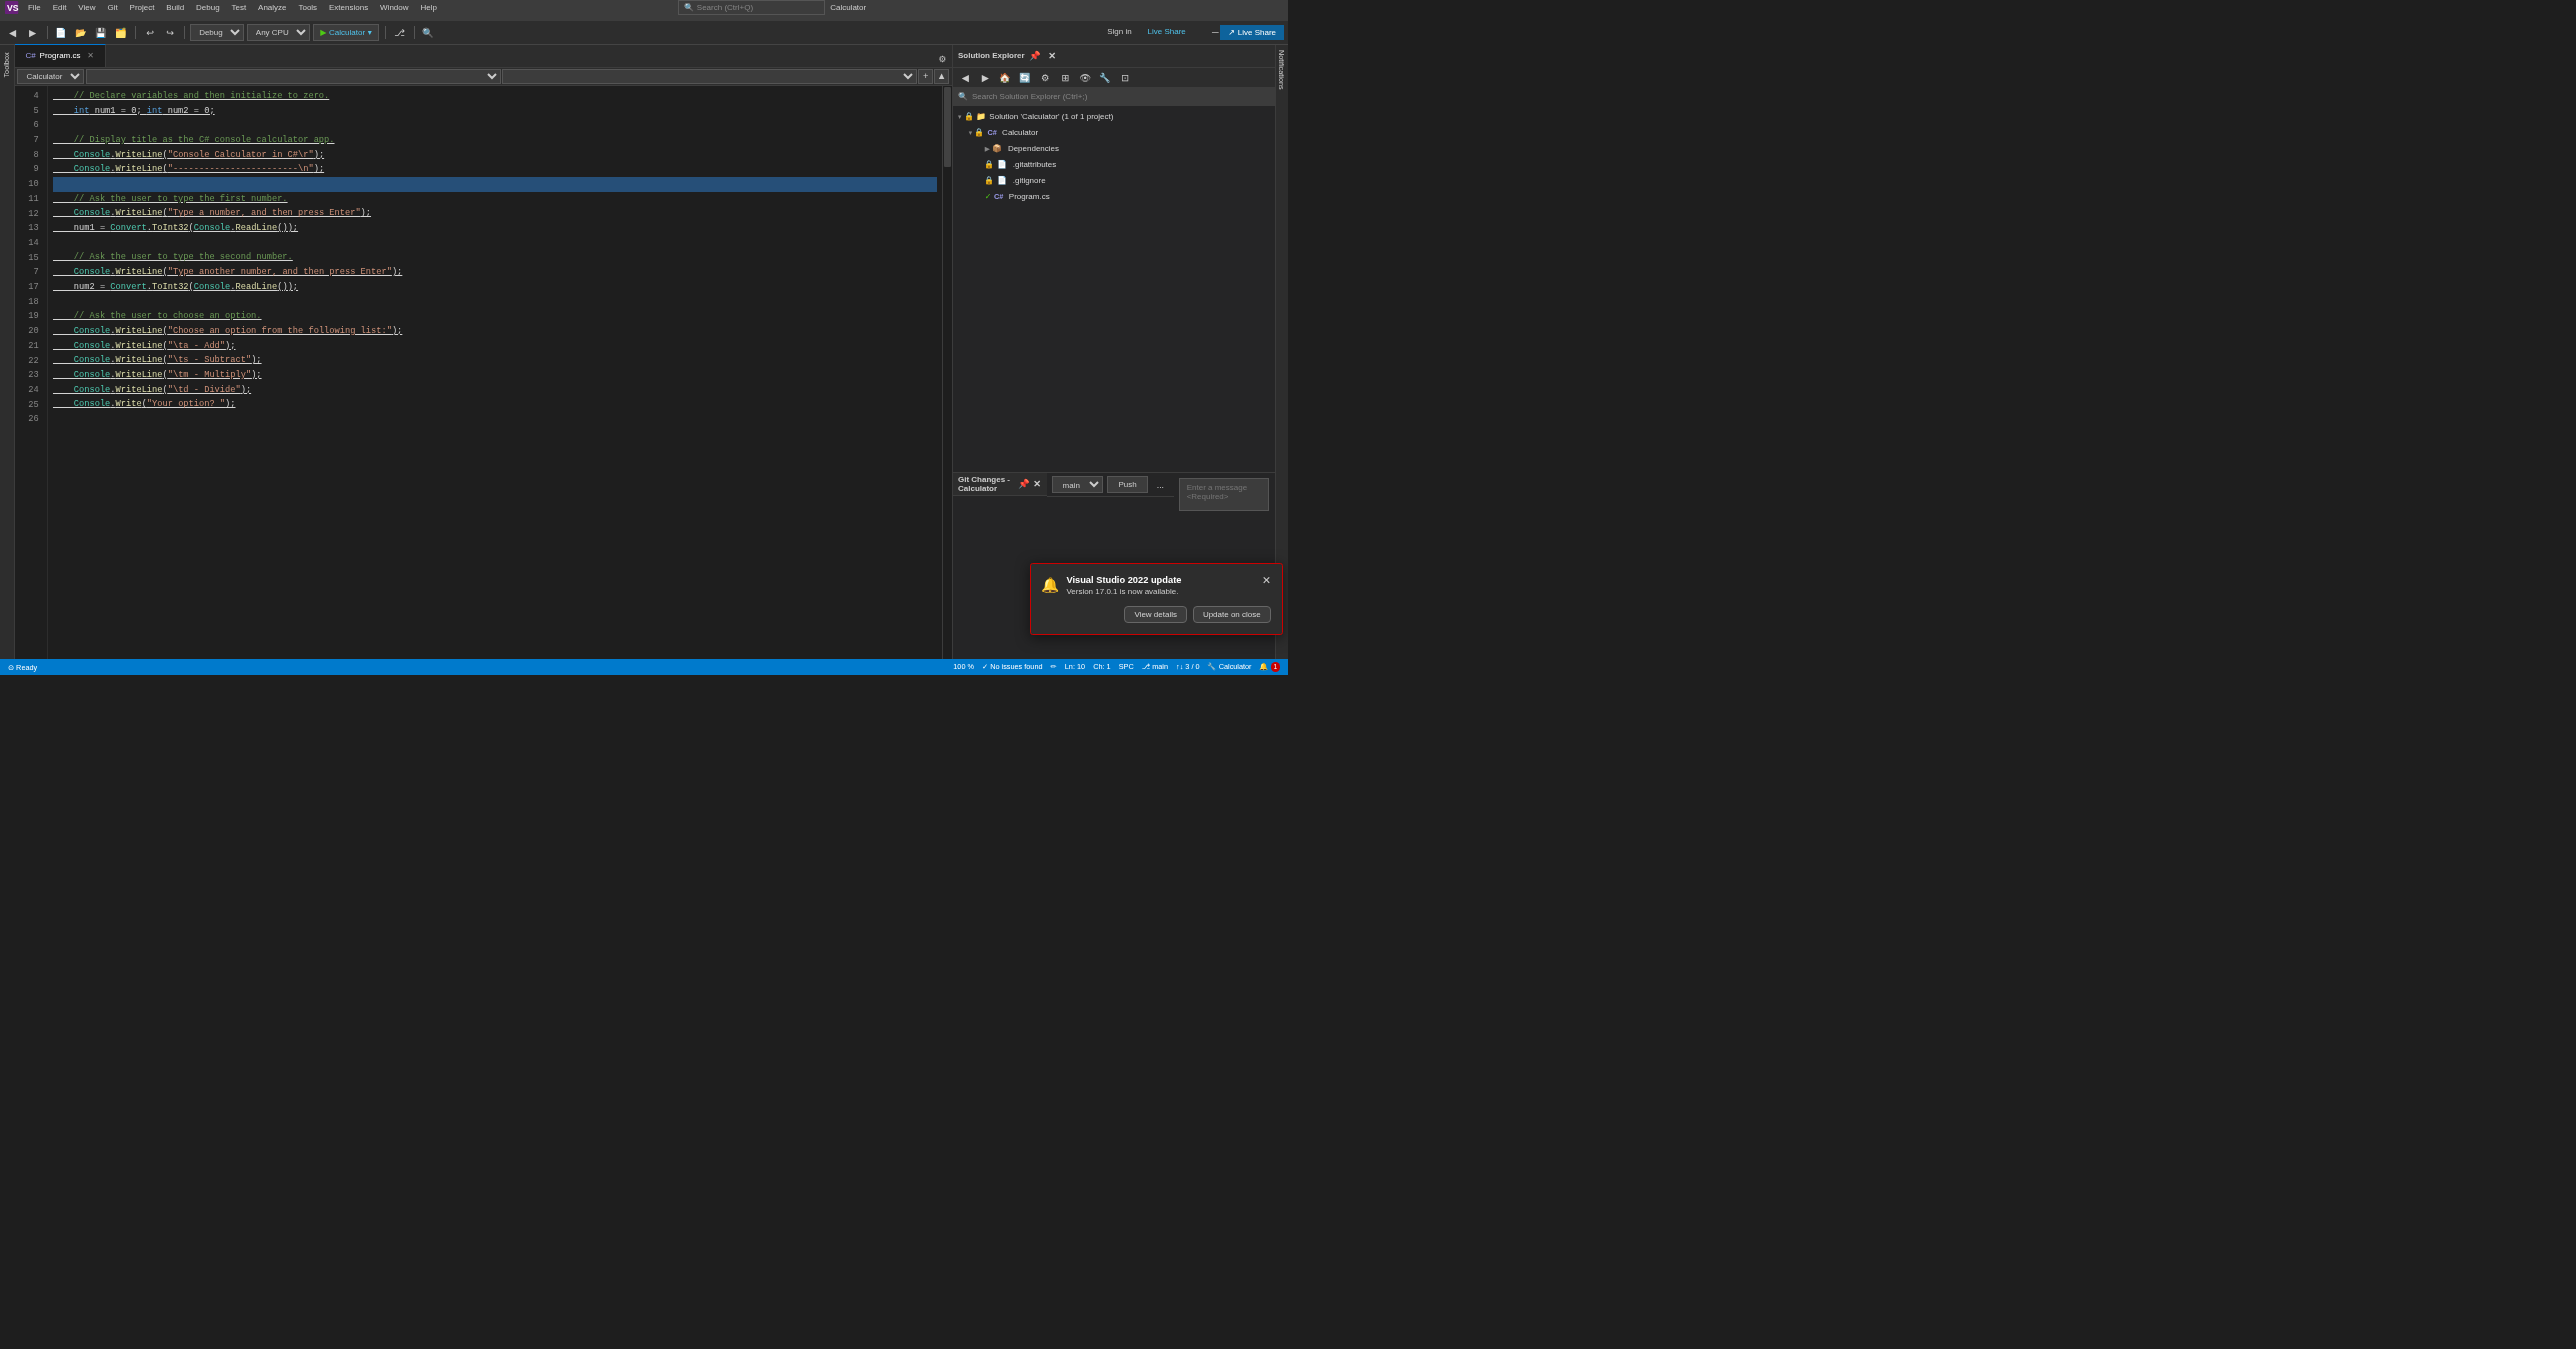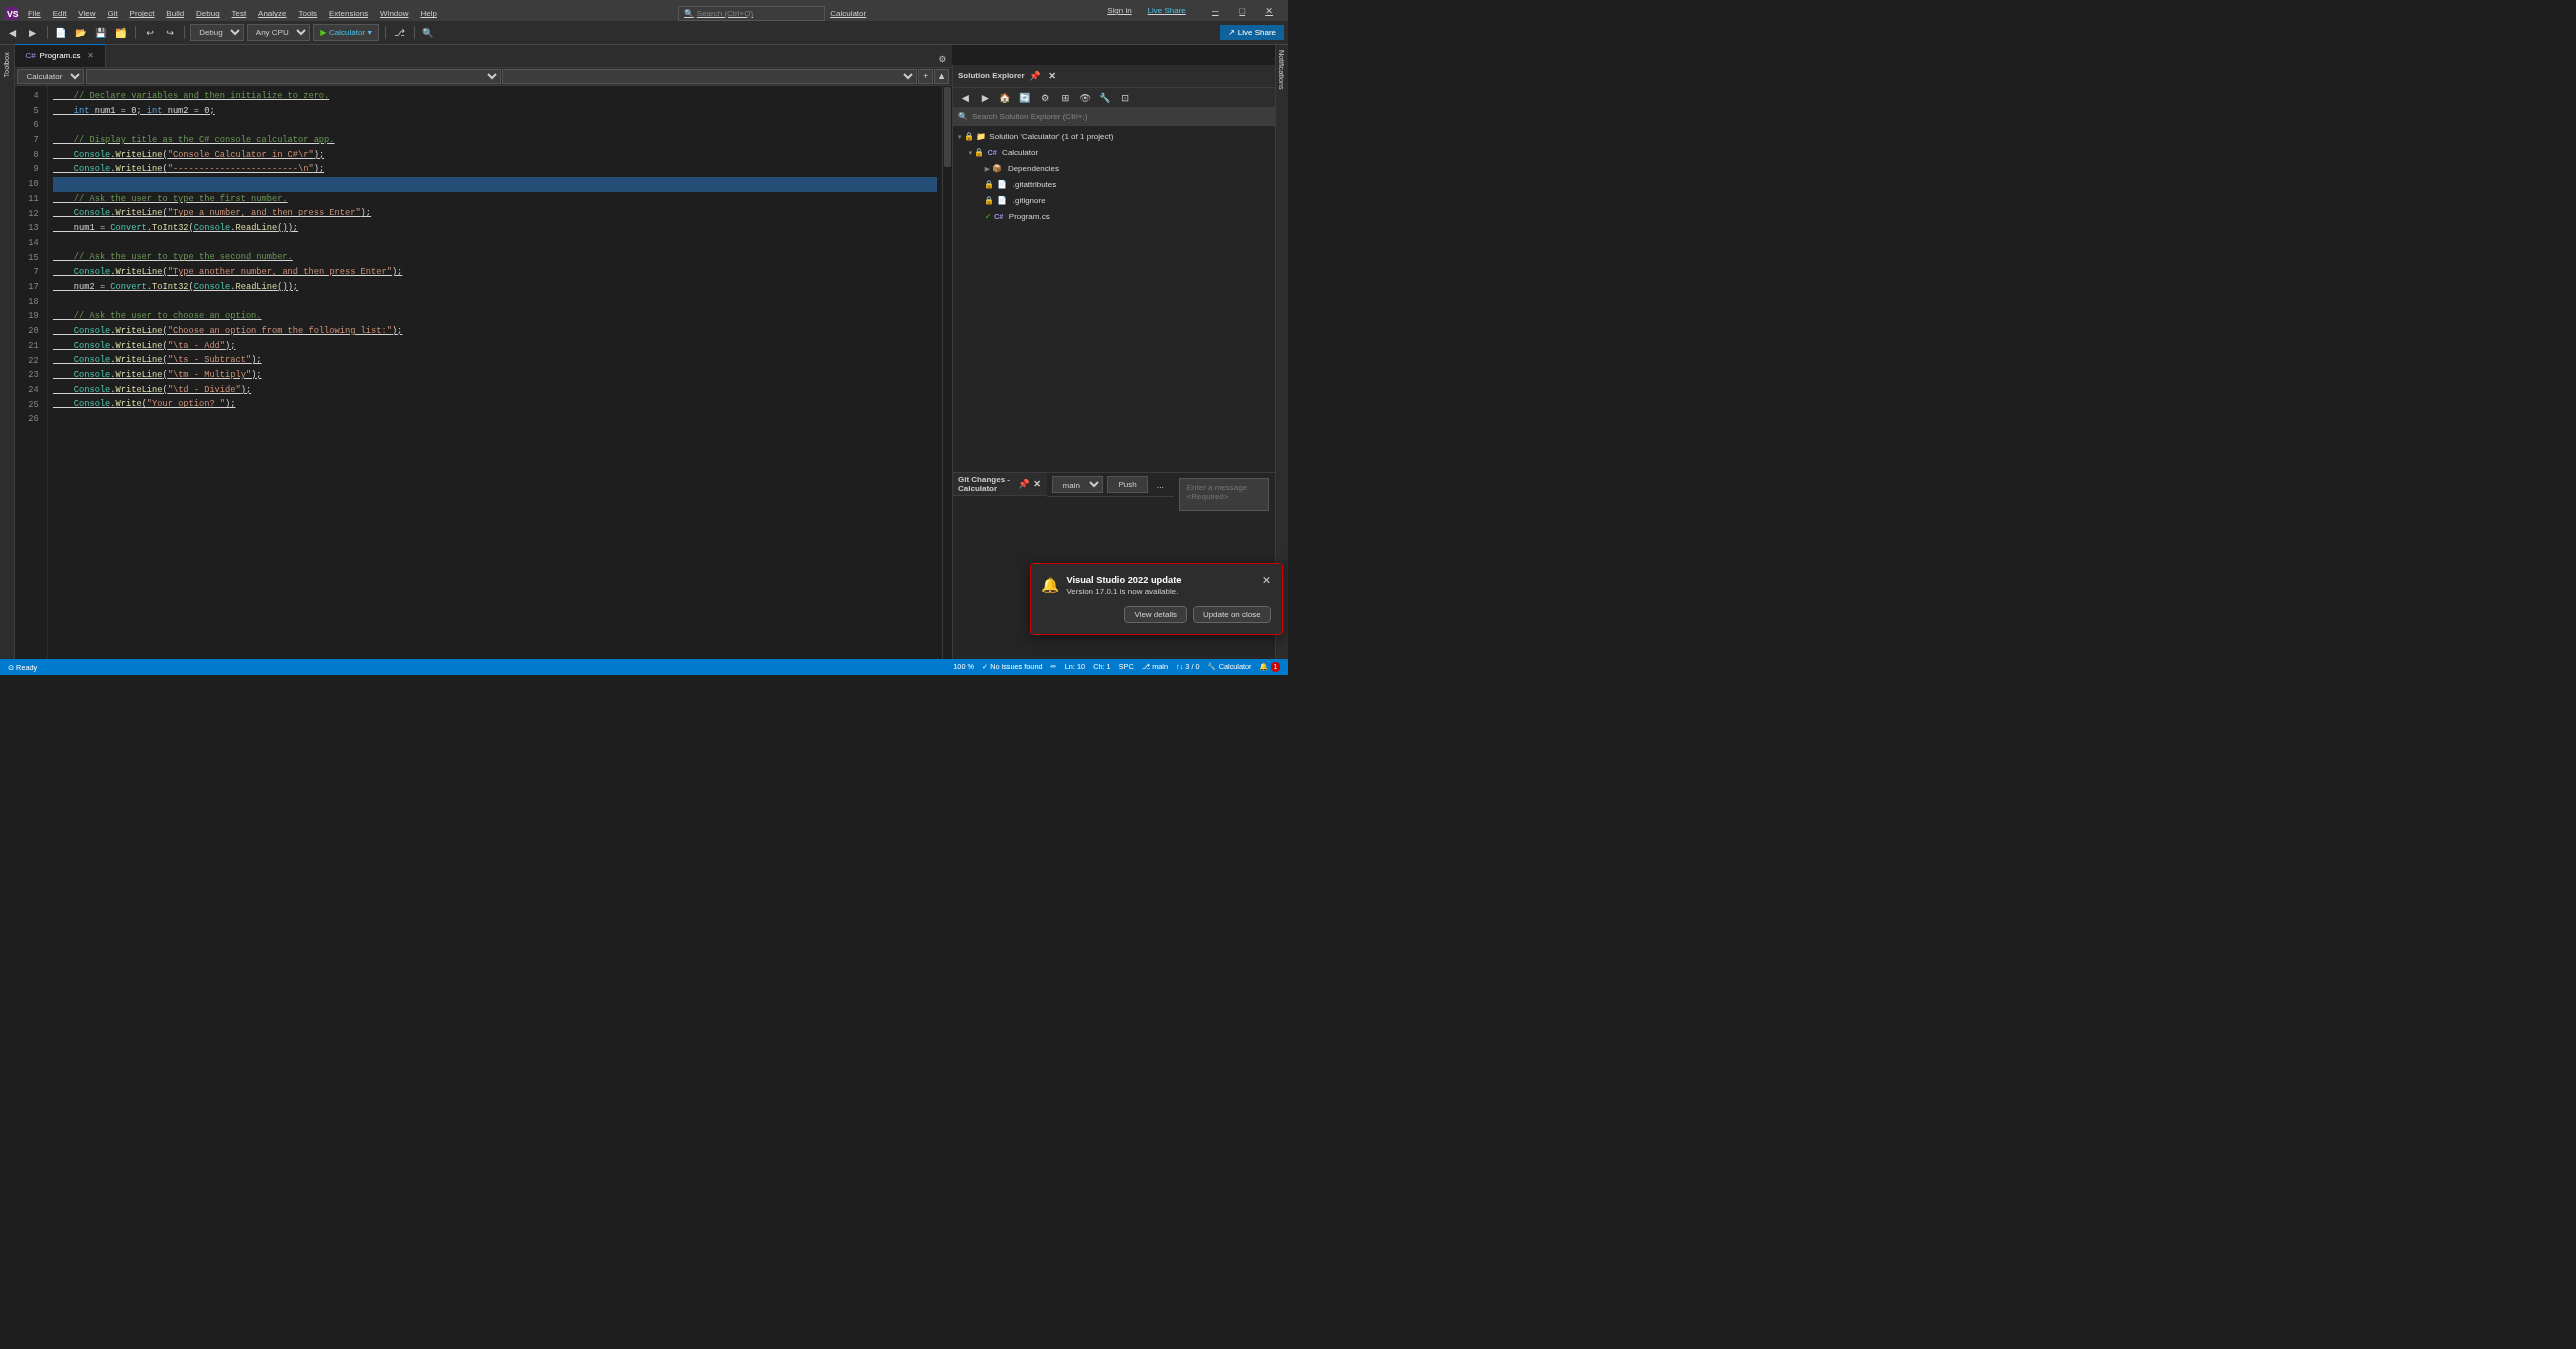--- a/index.html
+++ b/index.html
@@ -12,24 +12,23 @@
       height: 675px;
       overflow: hidden;
       position: relative;
     }
 
     
     #title-bar {
       height: 21px;
       background: #3c3c3c;
       display: flex;
-      align-items: flex-end;
+      align-items: flex-start;
       padding: 0 5.3px;
       justify-content: space-between;
-      text-decoration: underline;
     }
     #title-bar-left {
       display: flex;
       align-items: center;
       gap: 1.3px;
     }
     #title-bar-left .menu-item {
       padding: 2.7px 5.3px;
       font-size: 8px;
       color: #cccccc;
@@ -300,21 +299,20 @@
       border-radius: 1.3px;
     }
 
     
     #right-panel {
       width: 323px;
       background: #252526;
       display: flex;
       flex-direction: column;
       border-left: 0.7px solid #3c3c3c;
-      margin-top: 20px;
     }
 
     
     #solution-explorer {
       flex: 1;
       border-bottom: 0.7px solid #3c3c3c;
     }
     .panel-header {
       height: 22.6px;
       background: #2d2d2d;

